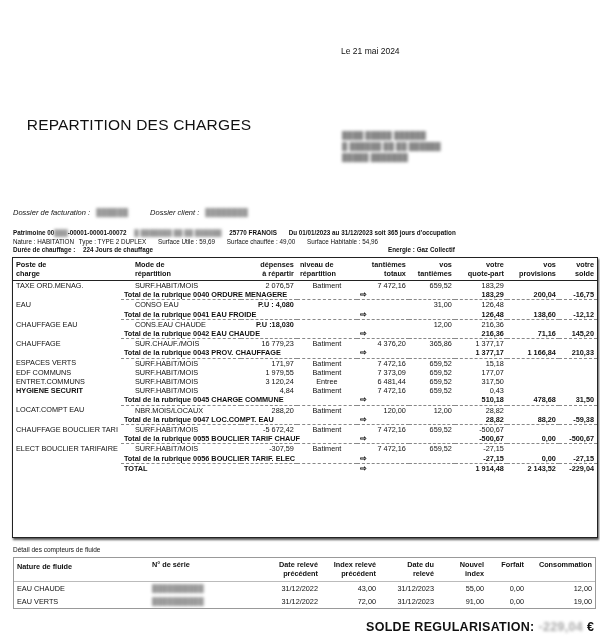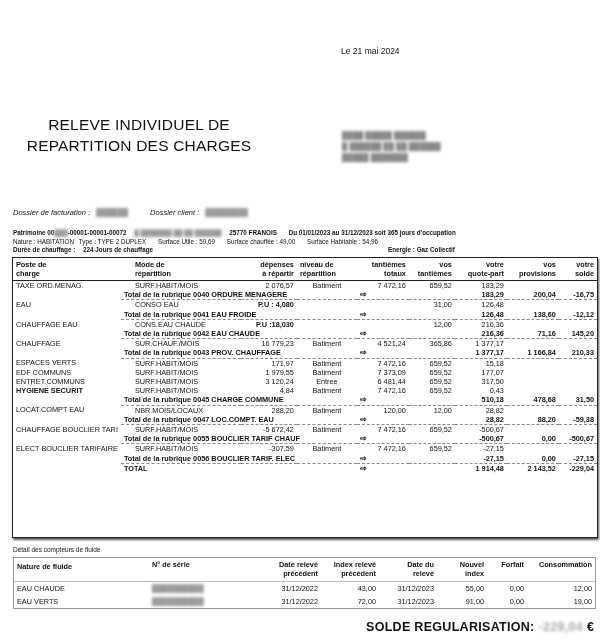--- a/index.html
+++ b/index.html
@@ -32,21 +32,20 @@
   table.fl td.r{text-align:right;}
   .solde{left:366px;top:620px;font-size:12.5px;font-weight:bold;letter-spacing:0.3px;}
   .solde .amt{color:#aaa;filter:blur(1.8px);font-weight:bold;margin:0 4px;}
 </style>
 </head>
 <body>
 
 <div class="abs date">Le 21 mai 2024</div>
 
 <div class="abs title">
-  <div>RELEVE INDIVIDUEL DE</div>
   <div>REPARTITION DES CHARGES</div>
 </div>
 
 <div class="abs addr">
   <div>████ █████ ██████</div>
   <div>█ ██████ ██ ██ ██████</div>
   <div>█████ ███████</div>
 </div>
 
 <div class="abs hdr1">
@@ -187,21 +186,21 @@
           <td></td>
           <td class="r">216,36</td>
           <td class="r">71,16</td>
           <td class="r">145,20</td>
         </tr>
         <tr>
           <td colspan="1" style="overflow: visible;">CHAUFFAGE</td>
           <td style="padding-left: 14px;">SUR.CHAUF./MOIS</td>
           <td class="r">16 779,23</td>
           <td class="c">Batiment</td>
-          <td class="r">4 521,24</td>
+          <td class="r">4 376,20</td>
           <td class="r">365,86</td>
           <td class="r">1 377,17</td>
           <td class="r"></td>
           <td class="r"></td>
         </tr>
         <tr class="tot">
           <td class="nob"></td>
           <td colspan="3">Total de la rubrique 0043  PROV. CHAUFFAGE</td>
           <td class="arrow">⇨</td>
           <td></td>

